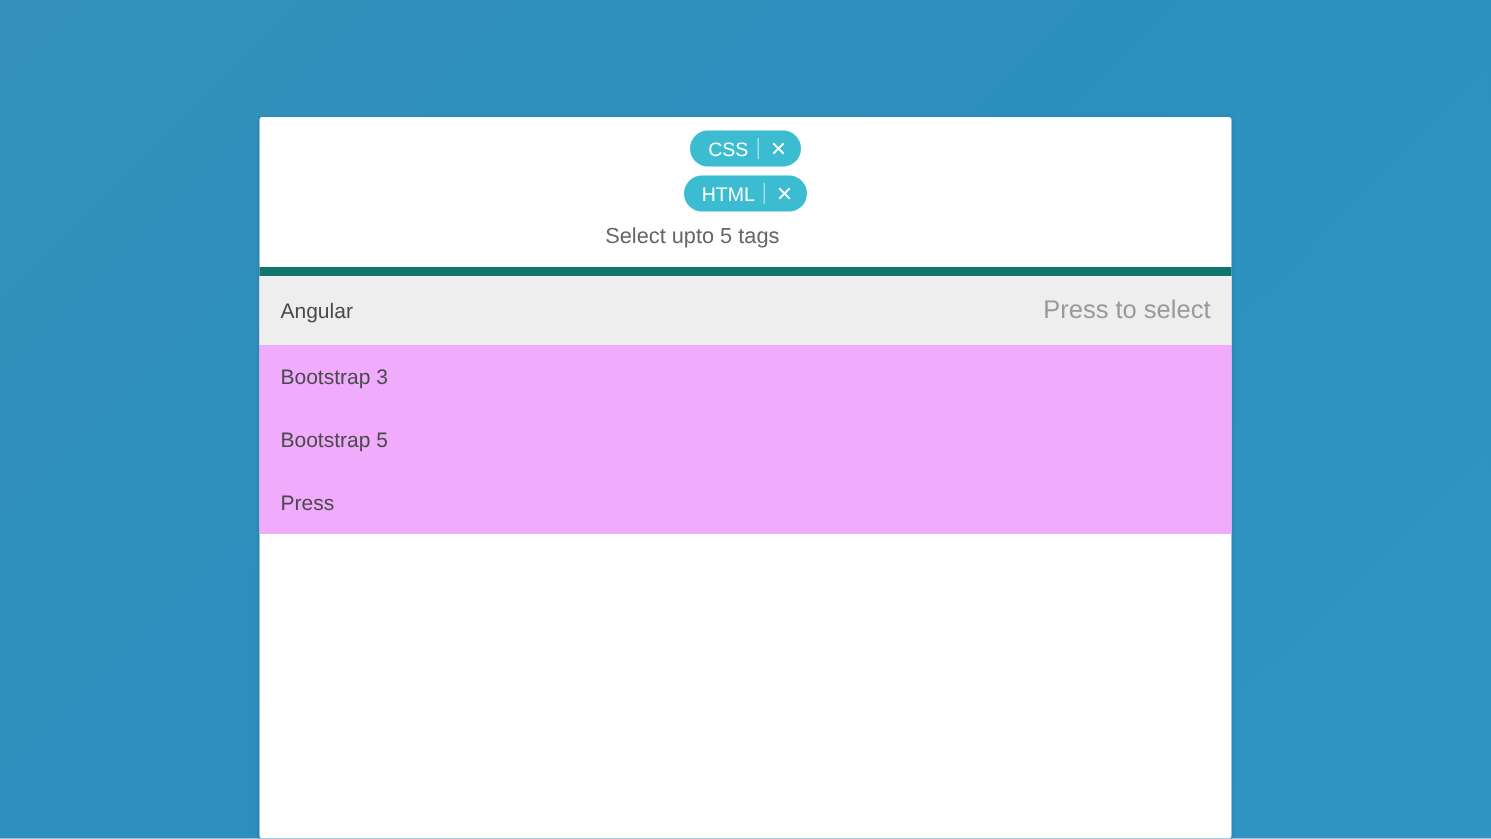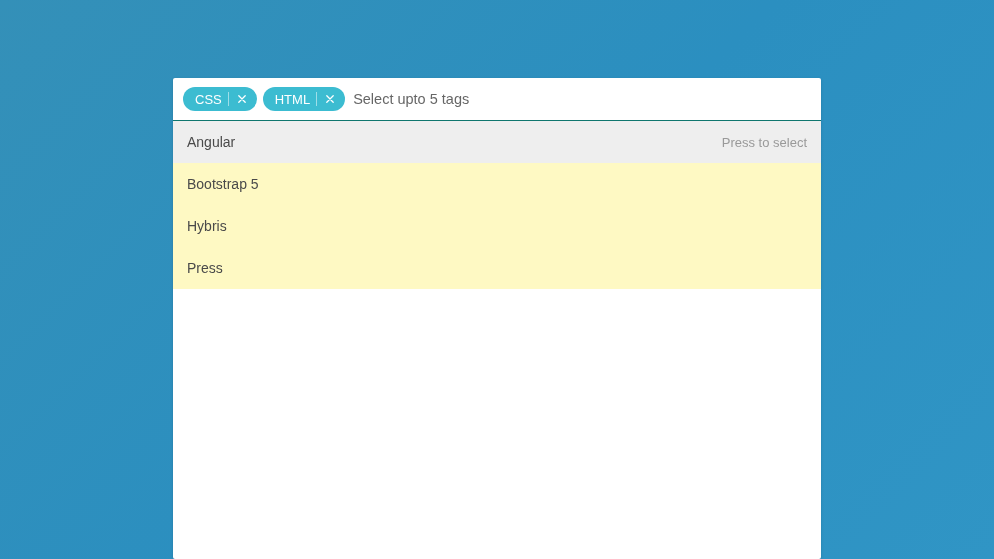--- a/index.html
+++ b/index.html
@@ -19,23 +19,24 @@
     .multiselect-container {
       width: 648px;
       background: #fff;
       border-radius: 2px;
       box-shadow: 0 1px 3px rgba(0,0,0,0.15);
     }
     .input-row {
       display: flex;
       align-items: center;
       padding: 9px 10px;
-      border-bottom: 1px solid #0f766e;
+      border-bottom: 6px solid #0f766e;
       gap: 6px;
       flex-wrap: wrap;
+      flex-direction: column;
     }
     .chip {
       display: inline-flex;
       align-items: center;
       background: #3cbcd1;
       color: #fff;
       border-radius: 14px;
       padding: 4px 6px 4px 12px;
       font-size: 13px;
       font-weight: 500;
@@ -63,37 +64,37 @@
       font-size: 14.5px;
       color: #a21caf;
       flex: 1;
       min-width: 150px;
       padding: 3px 2px;
     }
     .search-input::placeholder {
       color: #666;
     }
     .dropdown {
-      background: #fef9c3;
+      background: #f0abfc;
     }
     .option {
       display: flex;
       justify-content: space-between;
       align-items: center;
       padding: 13px 14px;
       font-size: 14px;
       color: #4a4a4a;
       cursor: pointer;
     }
     .option.highlighted {
       background: #eeeeee;
     }
     .option-hint {
       color: #999;
-      font-size: 13px;
+      font-size: 17px;
     }
   </style>
 </head>
 <body>
 
 <div class="multiselect-container">
   <div class="input-row">
     <span class="chip">
       <span>CSS</span>
       <span class="chip-divider"></span>
@@ -113,22 +114,22 @@
       </span>
     </span>
     <input type="text" class="search-input" placeholder="Select upto 5 tags" style="">
   </div>
   <div class="dropdown">
     <div class="option highlighted">
       <span>Angular</span>
       <span class="option-hint">Press to select</span>
     </div>
     <div class="option">
-      <span>Bootstrap 5</span>
+      <span>Bootstrap 3</span>
     </div>
     <div class="option">
-      <span>Hybris</span>
+      <span>Bootstrap 5</span>
     </div>
     <div class="option">
       <span>Press</span>
     </div>
   </div>
 </div>
 
 </body></html>

